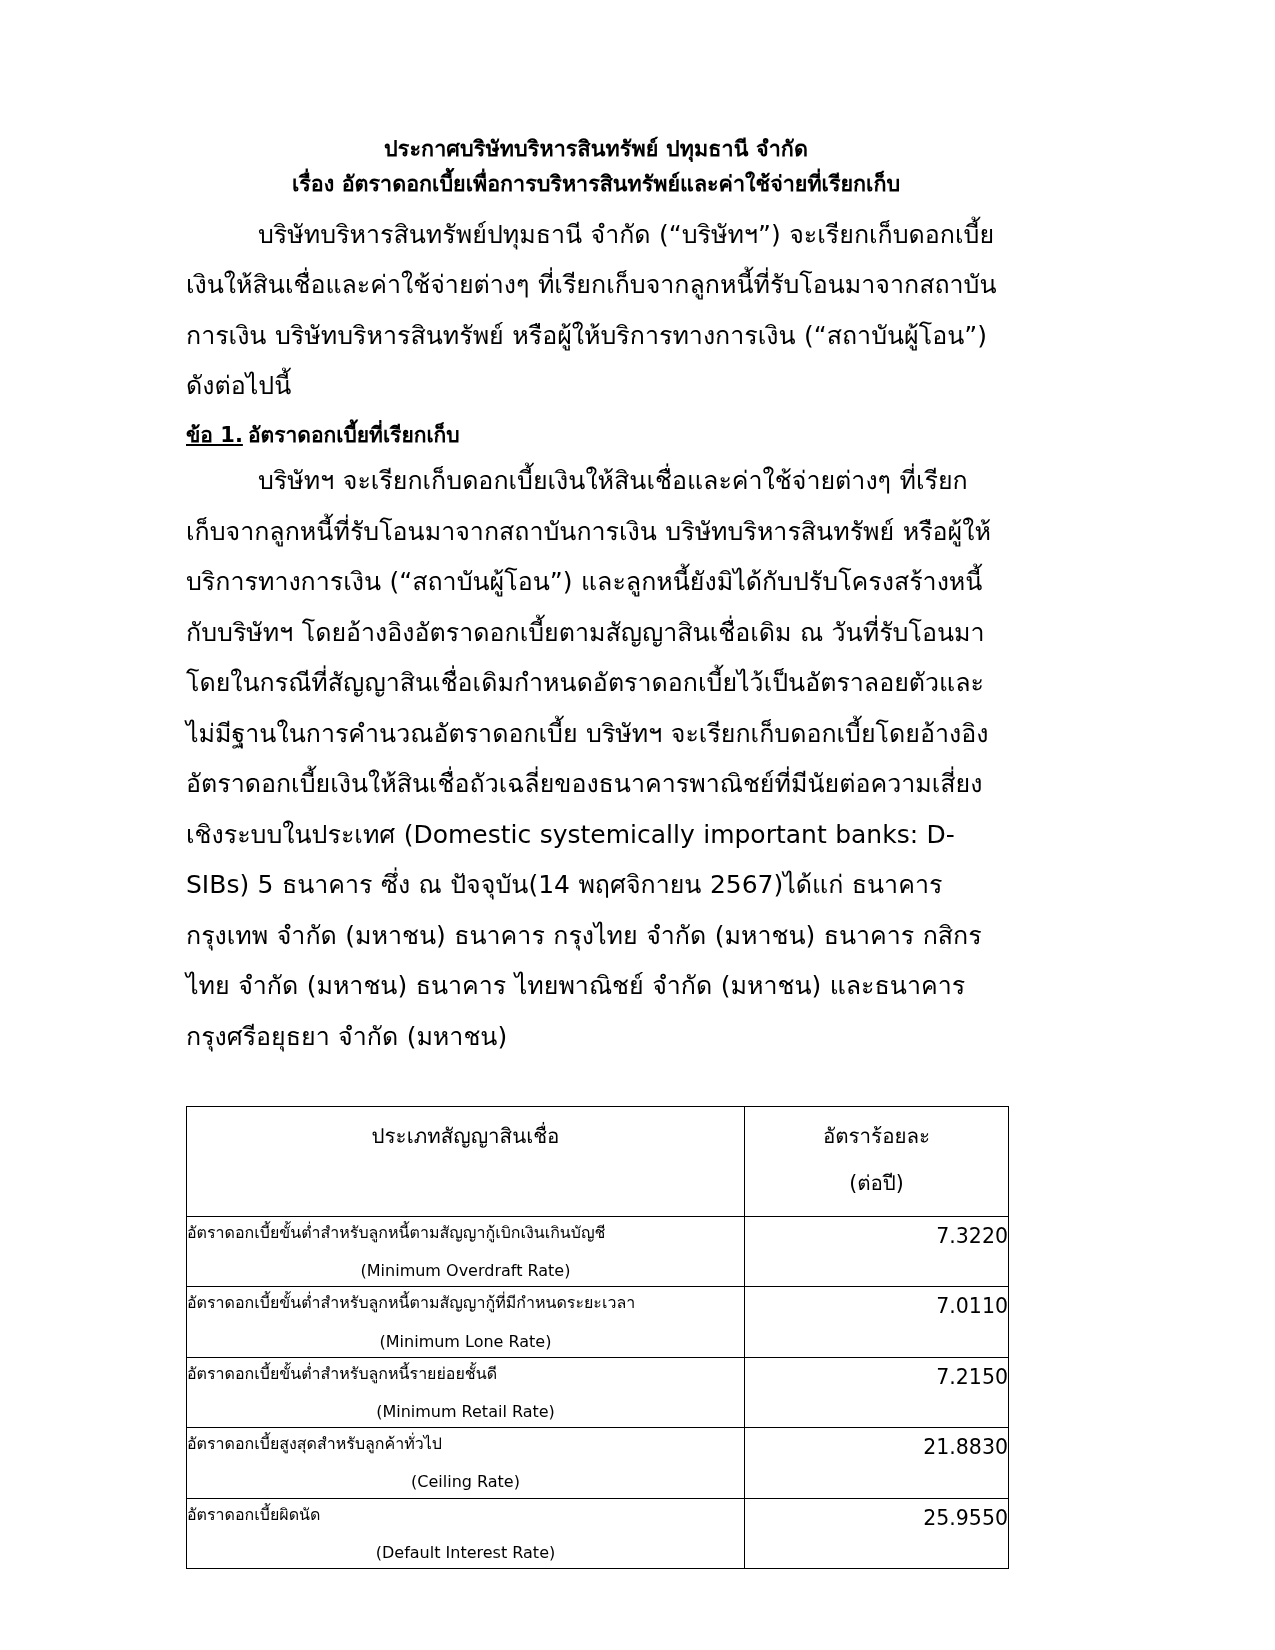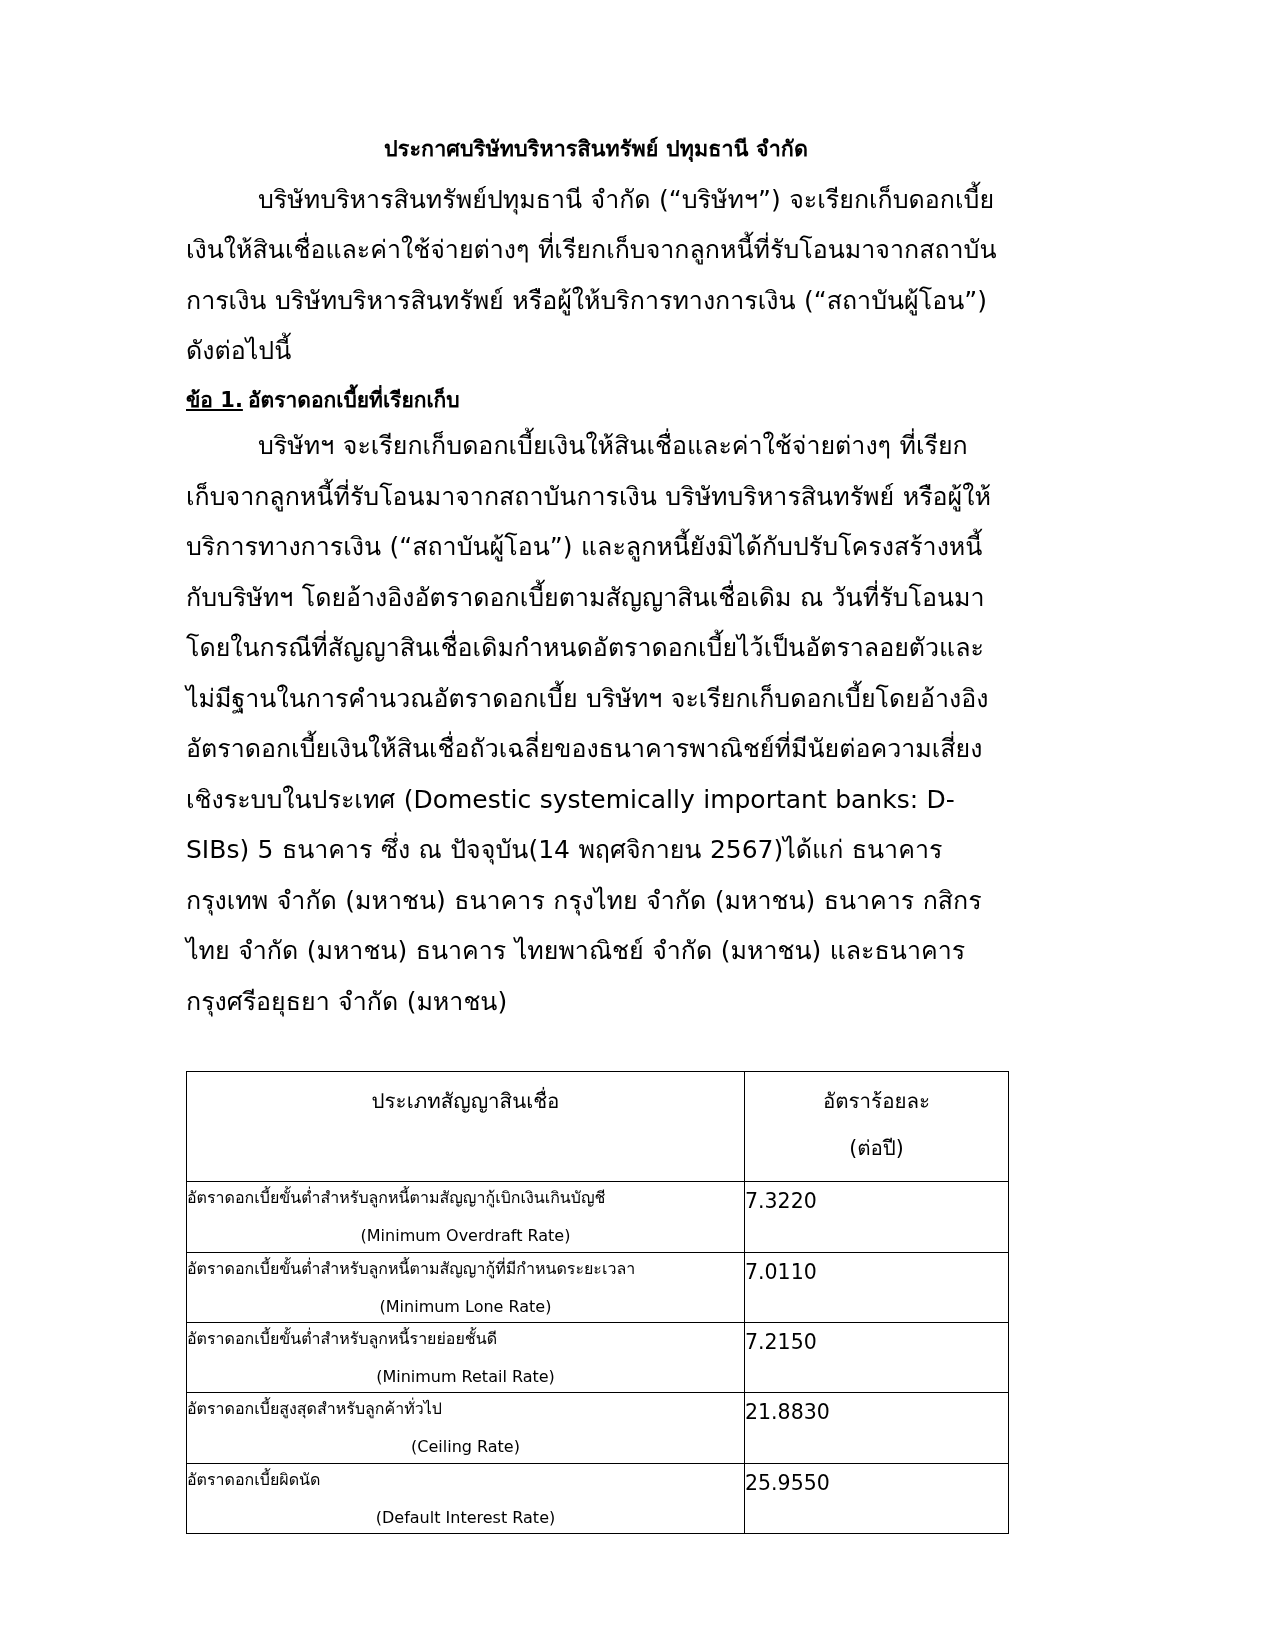--- a/index.html
+++ b/index.html
@@ -109,32 +109,33 @@
   .td-type {
     font-size: 16px;
     line-height: 1.95;
     padding: 8px 6px 10px 10px;
     text-align: left;
   }
   .td-rate {
     font-size: 20.5px;
     line-height: 1.95;
     padding: 8px 6px 10px 6px;
-    text-align: left;
+    text-align: right;
   }
   .td-line { display: block; }
   .td-line.second { margin-top: 7px; text-align: center; }
 </style>
 </head>
 <body>
 
 <div class="page">
   <div class="content">
 
     <h1 class="doc-title">ประกาศบริษัทบริหารสินทรัพย์ ปทุมธานี จำกัด</h1>
+    <div class="doc-subject">เรื่อง อัตราดอกเบี้ยเพื่อการบริหารสินทรัพย์และค่าใช้จ่ายที่เรียกเก็บ</div>
 
     <p class="para first-block"><span class="indent"></span><span>บริษัทบริหารสินทรัพย์ปทุมธานี จำกัด (“บริษัทฯ”) จะเรียกเก็บดอกเบี้ยเงินให้สินเชื่อและค่าใช้จ่ายต่างๆ ที่เรียกเก็บจากลูกหนี้ที่รับโอนมาจากสถาบันการเงิน บริษัทบริหารสินทรัพย์ หรือผู้ให้บริการทางการเงิน (“สถาบันผู้โอน”) ดังต่อไปนี้</span></p>
 
     <p class="clause"><span class="clause-num">ข้อ 1.</span><span>อัตราดอกเบี้ยที่เรียกเก็บ</span></p>
 
     <p class="para"><span class="indent"></span><span>บริษัทฯ จะเรียกเก็บดอกเบี้ยเงินให้สินเชื่อและค่าใช้จ่ายต่างๆ ที่เรียกเก็บจากลูกหนี้ที่รับโอนมาจากสถาบันการเงิน บริษัทบริหารสินทรัพย์ หรือผู้ให้บริการทางการเงิน (“สถาบันผู้โอน”)  และลูกหนี้ยังมิได้กับปรับโครงสร้างหนี้กับบริษัทฯ โดยอ้างอิงอัตราดอกเบี้ยตามสัญญาสินเชื่อเดิม ณ วันที่รับโอนมา โดยในกรณีที่สัญญาสินเชื่อเดิมกำหนดอัตราดอกเบี้ยไว้เป็นอัตราลอยตัวและไม่มีฐานในการคำนวณอัตราดอกเบี้ย บริษัทฯ จะเรียกเก็บดอกเบี้ยโดยอ้างอิงอัตราดอกเบี้ยเงินให้สินเชื่อถัวเฉลี่ยของธนาคารพาณิชย์ที่มีนัยต่อความเสี่ยงเชิงระบบในประเทศ (Domestic systemically important banks: D-SIBs) 5 ธนาคาร ซึ่ง ณ ปัจจุบัน(14 พฤศจิกายน 2567)ได้แก่ ธนาคาร กรุงเทพ จำกัด (มหาชน) ธนาคาร กรุงไทย จำกัด (มหาชน)  ธนาคาร กสิกรไทย จำกัด (มหาชน)  ธนาคาร ไทยพาณิชย์ จำกัด (มหาชน) และธนาคาร กรุงศรีอยุธยา จำกัด (มหาชน)</span></p>
 
     <div class="rate-table-wrap">
       <table class="rate-table">
         <thead>

